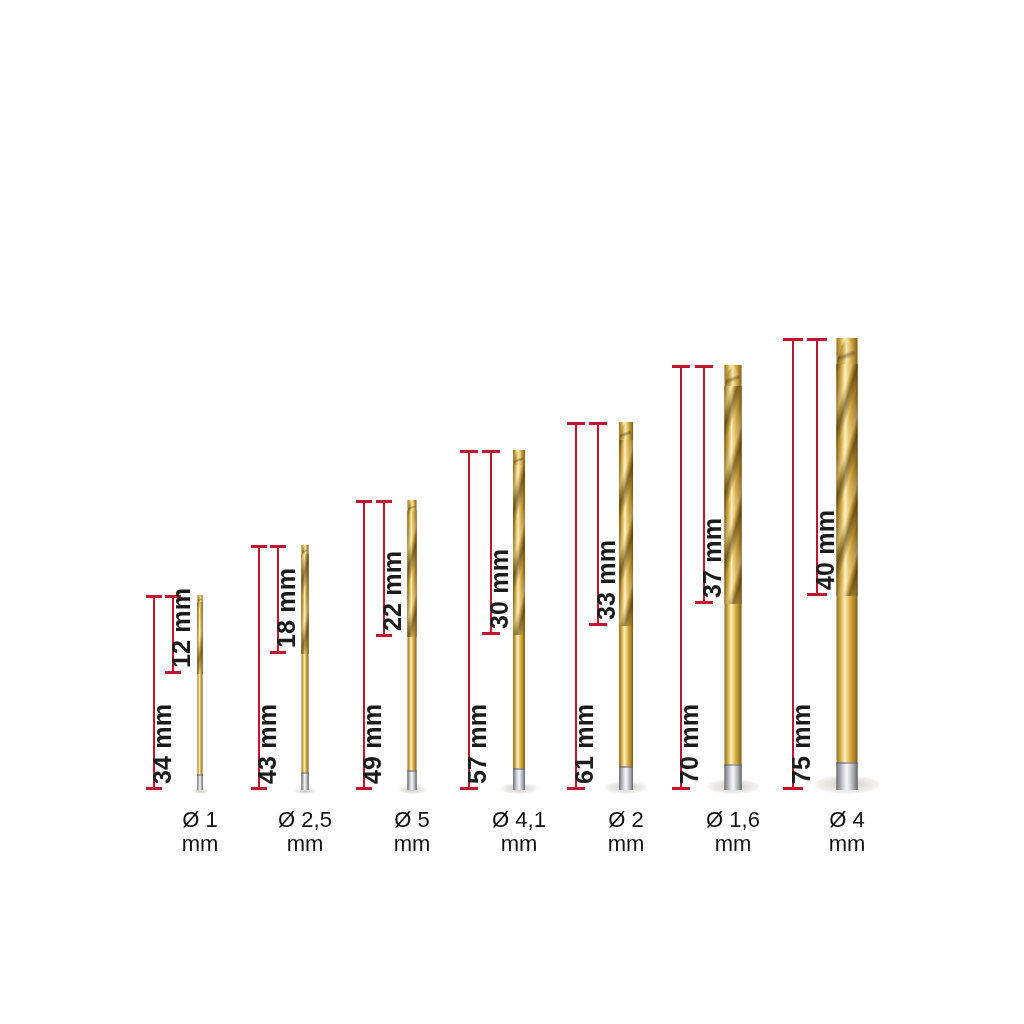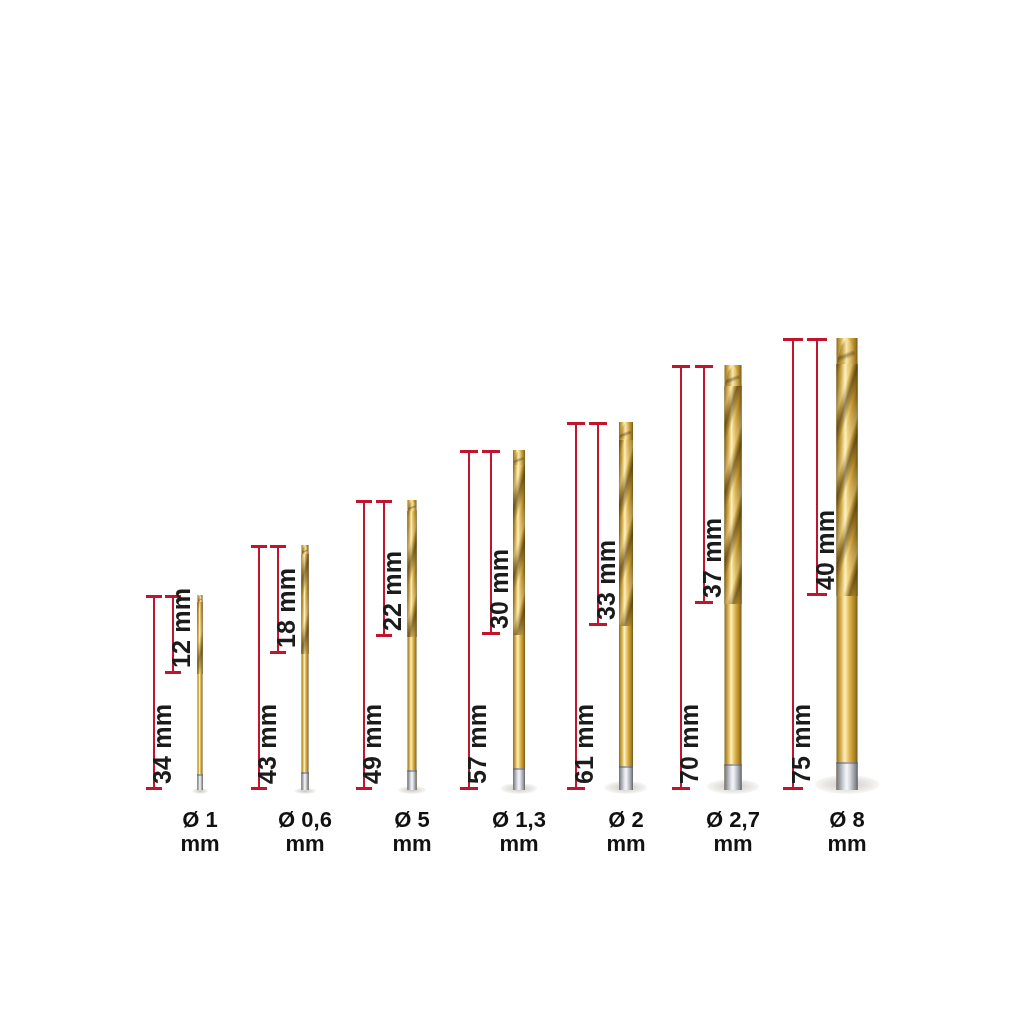--- a/index.html
+++ b/index.html
@@ -167,21 +167,21 @@
     letter-spacing: 0.2px;
     color: #1b1b1b;
     font-family: "Liberation Sans", "DejaVu Sans", sans-serif;
   }
 
   
   .cap {
     position: absolute;
     transform: translateX(-50%);
     text-align: center;
-    font-weight: bold;
+    font-weight: normal;
     font-size: 22px;
     line-height: 1.07;
     color: #111111;
     white-space: nowrap;
     font-family: "Liberation Sans", "DejaVu Sans", sans-serif;
   }
 </style>
 </head>
 <body>
 
@@ -219,21 +219,21 @@
     </div>
     <div class="dim-line" style="left: 278px; top: 545px; height: 108.75px;"></div>
     <div class="dim-cap" style="left: 278px; top: 545px; width: 16px;"></div>
     <div class="dim-cap" style="left: 278px; top: 650.75px; width: 16px;"></div>
     <div class="dim-text" style="left: 272px; top: 647.75px;">18 mm</div>
     <div class="dim-line" style="left: 259px; top: 545px; height: 245px;"></div>
     <div class="dim-cap" style="left: 259px; top: 545px; width: 16px;"></div>
     <div class="dim-cap" style="left: 259px; top: 787px; width: 16px;"></div>
     <div class="dim-text" style="left: 253px; top: 784px;">43 mm</div>
     <div class="cap" style="left: 305px; top: 808px;">
-      <div>Ø 0,6</div>
+      <div>Ø 2,5</div>
       <div>mm</div>
     </div>
     <div class="bit-col" style="left: 412px;">
       <div class="bit-shadow" style="left: 0px; width: 27.9px; height: 8.1px; bottom: 230px;"></div>
       <div class="bit" style="left: 0px; width: 9px; height: 290px; bottom: 234px;">
         <div class="shank" style="height: 290px;"></div>
         <div class="flute" style="top: 11.25px; height: 126px;"></div>
         <div class="point" style="top: 0px; height: 11.25px;"></div>
         <div class="steel" style="height: 20px;"></div>
       </div>
@@ -261,21 +261,21 @@
     </div>
     <div class="dim-line" style="left: 491px; top: 450px; height: 185px;"></div>
     <div class="dim-cap" style="left: 491px; top: 450px; width: 18px;"></div>
     <div class="dim-cap" style="left: 491px; top: 632px; width: 18px;"></div>
     <div class="dim-text" style="left: 485px; top: 629px;">30 mm</div>
     <div class="dim-line" style="left: 469px; top: 450px; height: 340px;"></div>
     <div class="dim-cap" style="left: 469px; top: 450px; width: 18px;"></div>
     <div class="dim-cap" style="left: 469px; top: 787px; width: 18px;"></div>
     <div class="dim-text" style="left: 463px; top: 784px;">57 mm</div>
     <div class="cap" style="left: 519px; top: 808px;">
-      <div>Ø 1,3</div>
+      <div>Ø 4,1</div>
       <div>mm</div>
     </div>
     <div class="bit-col" style="left: 626px;">
       <div class="bit-shadow" style="left: 0px; width: 43.4px; height: 12.6px; bottom: 230px;"></div>
       <div class="bit" style="left: 0px; width: 14px; height: 368px; bottom: 234px;">
         <div class="shank" style="height: 368px;"></div>
         <div class="flute" style="top: 17.5px; height: 186px;"></div>
         <div class="point" style="top: 0px; height: 17.5px;"></div>
         <div class="steel" style="height: 24px;"></div>
       </div>
@@ -303,37 +303,37 @@
     </div>
     <div class="dim-line" style="left: 704px; top: 365px; height: 239.25px;"></div>
     <div class="dim-cap" style="left: 704px; top: 365px; width: 18px;"></div>
     <div class="dim-cap" style="left: 704px; top: 601.25px; width: 18px;"></div>
     <div class="dim-text" style="left: 698px; top: 598.25px;">37 mm</div>
     <div class="dim-line" style="left: 681px; top: 365px; height: 425px;"></div>
     <div class="dim-cap" style="left: 681px; top: 365px; width: 18px;"></div>
     <div class="dim-cap" style="left: 681px; top: 787px; width: 18px;"></div>
     <div class="dim-text" style="left: 675px; top: 784px;">70 mm</div>
     <div class="cap" style="left: 733px; top: 808px;">
-      <div>Ø 2,7</div>
+      <div>Ø 1,6</div>
       <div>mm</div>
     </div>
     <div class="bit-col" style="left: 847px;">
       <div class="bit-shadow" style="left: 0px; width: 65.1px; height: 18.9px; bottom: 230px;"></div>
       <div class="bit" style="left: 0px; width: 21px; height: 452px; bottom: 234px;">
         <div class="shank" style="height: 452px;"></div>
         <div class="flute" style="top: 26.25px; height: 232px;"></div>
         <div class="point" style="top: 0px; height: 26.25px;"></div>
         <div class="steel" style="height: 28px;"></div>
       </div>
     </div>
     <div class="dim-line" style="left: 817px; top: 338px; height: 258.25px;"></div>
     <div class="dim-cap" style="left: 817px; top: 338px; width: 20px;"></div>
     <div class="dim-cap" style="left: 817px; top: 593.25px; width: 20px;"></div>
     <div class="dim-text" style="left: 811px; top: 590.25px;">40 mm</div>
     <div class="dim-line" style="left: 793px; top: 338px; height: 452px;"></div>
     <div class="dim-cap" style="left: 793px; top: 338px; width: 20px;"></div>
     <div class="dim-cap" style="left: 793px; top: 787px; width: 20px;"></div>
     <div class="dim-text" style="left: 787px; top: 784px;">75 mm</div>
     <div class="cap" style="left: 847px; top: 808px;">
-      <div>Ø 8</div>
+      <div>Ø 4</div>
       <div>mm</div>
     </div>
   </div>
 
 </body></html>

